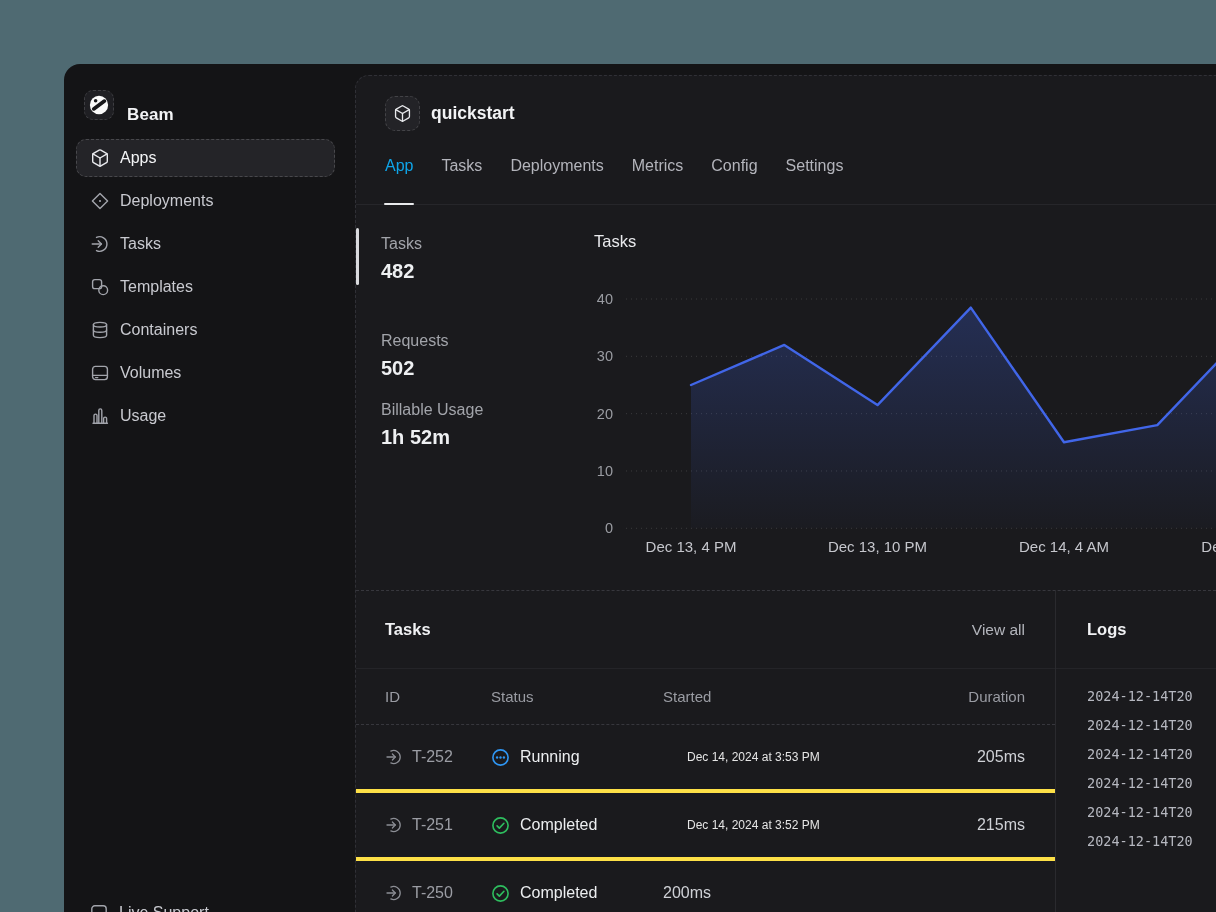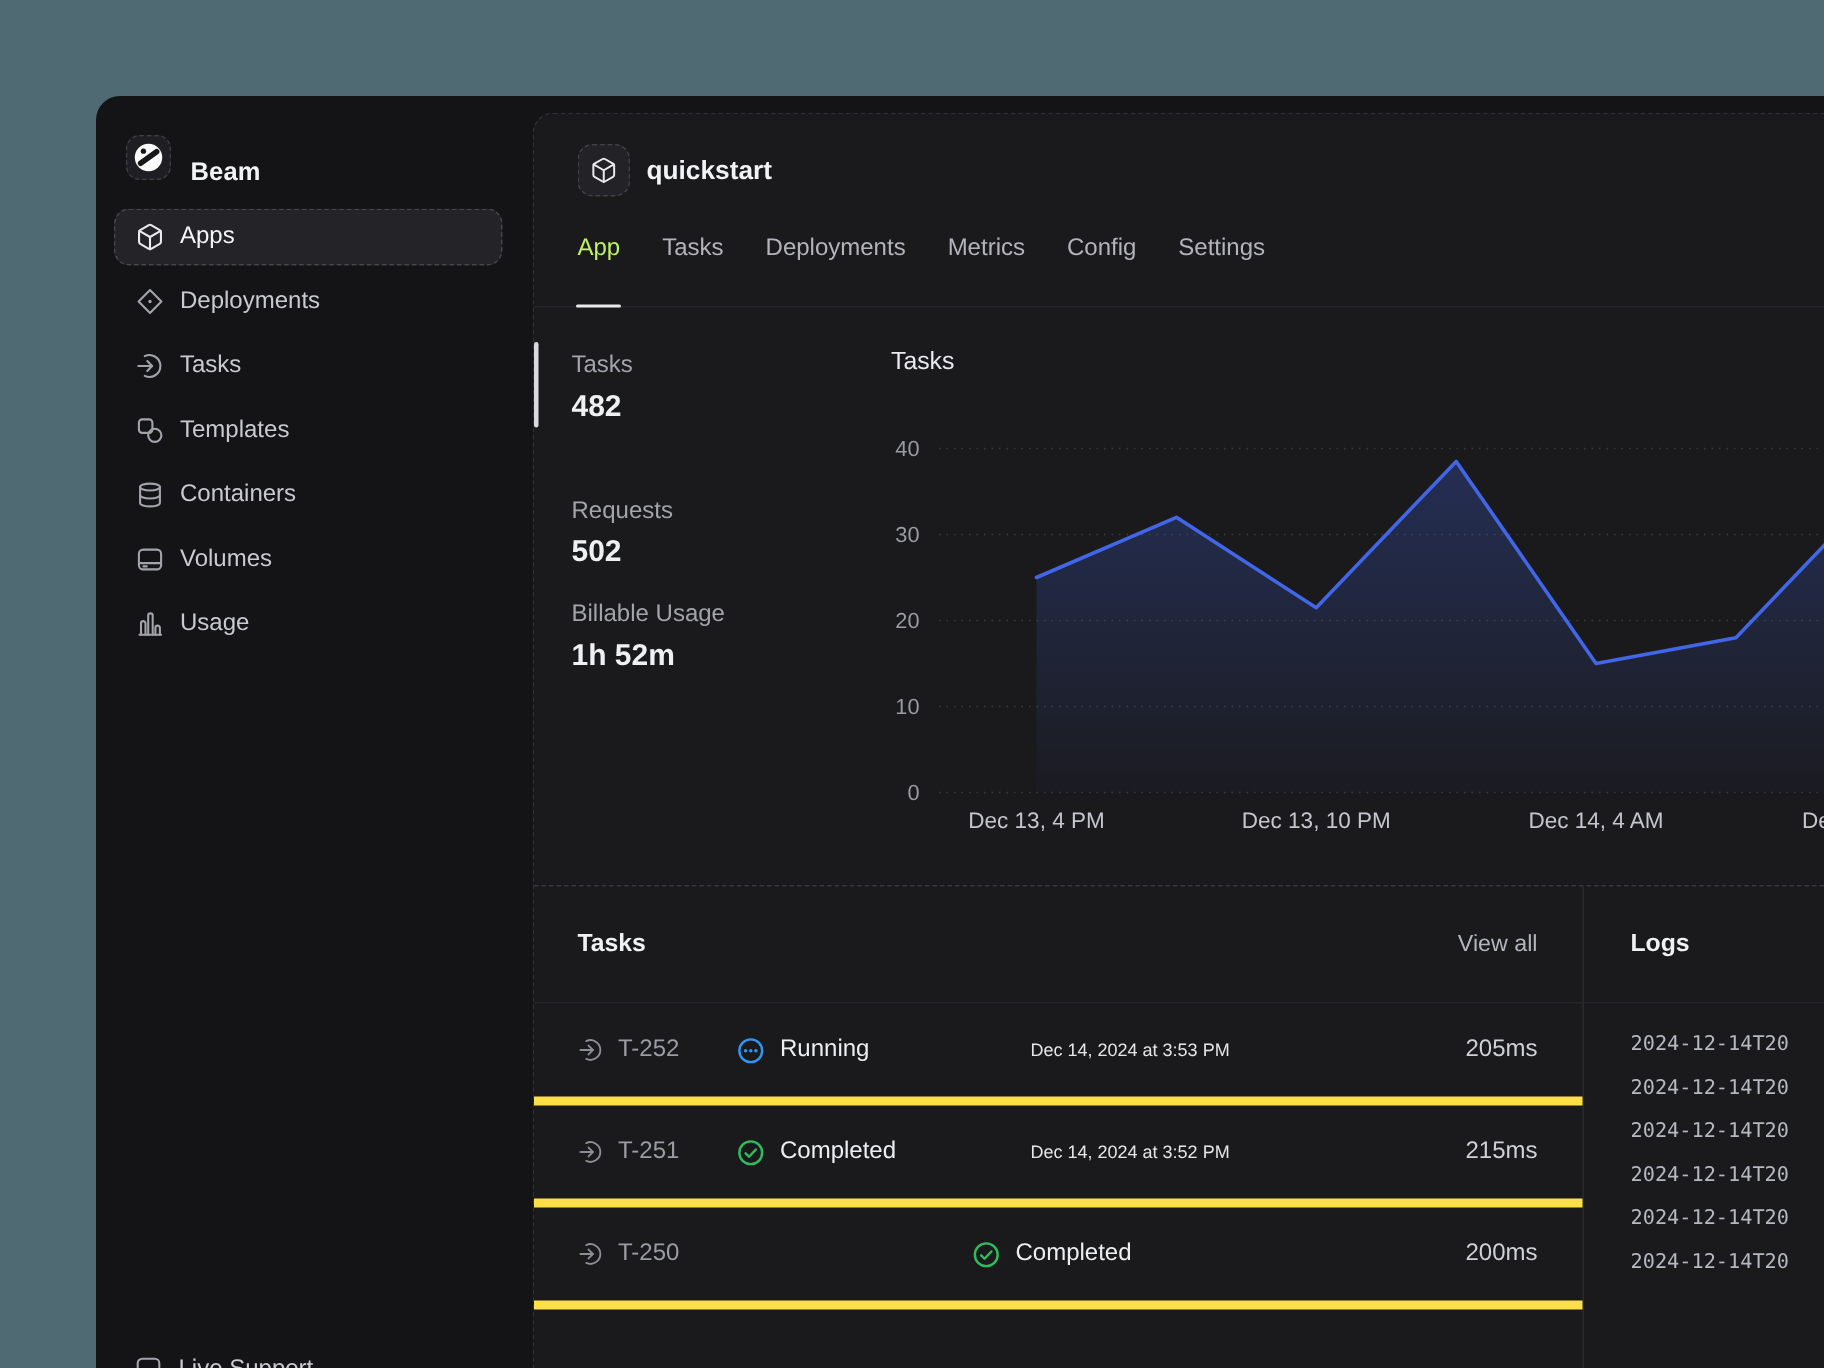--- a/index.html
+++ b/index.html
@@ -41,21 +41,21 @@
 
   .qs-tile { position:absolute; left:29px; top:20px; width:35px; height:35px; border-radius:10px;
              background:#232327; border:1px dashed rgba(255,255,255,.15);
              display:flex; align-items:center; justify-content:center; color:#e8e9ec; }
   .qs-tile .cube { width:19px; height:19px; display:flex; }
   .app-title { position:absolute; left:75px; top:27px; color:#f2f3f5; font-size:17.5px; font-weight:700; }
 
   .tabs { position:absolute; left:0; right:0; top:72px; height:57px; display:flex; gap:28px;
           padding-left:29px; border-bottom:1px solid #26262a; }
   .tab { position:relative; height:100%; padding-top:9px; font-size:16px; color:#b3b4bb; cursor:pointer; }
-  .tab.active { color:#bef264; }
+  .tab.active { color:#0ea5e9; }
   .tab.active::after { content:""; position:absolute; left:-1px; right:-1px; bottom:-1px;
                        height:2.5px; background:#e9eaec; border-radius:2px; }
 
   
   .stats-section { position:absolute; left:0; right:0; top:129px; height:385px; }
   .stat-indicator { position:absolute; left:0; top:23px; width:3px; height:57px;
                     background:#d9dadd; border-radius:2px; }
   .stat { position:absolute; left:25px; cursor:pointer; }
   .stat .s-label { color:#a2a4aa; font-size:16px; line-height:22px; }
   .stat .s-value { color:#eef0f2; font-size:20px; font-weight:700; line-height:26px; margin-top:3px; }
@@ -74,21 +74,21 @@
   .view-all { color:#b3b5bc; font-size:15.5px; cursor:pointer; }
 
   .col-head { height:56px; display:flex; align-items:center; padding:0 30px 0 29px;
               border-bottom:1px dashed #37373d; color:#9a9ca3; font-size:15px; }
   .c-id { width:106px; }
   .c-status { width:172px; }
   .c-started { flex:1; }
   .c-duration { text-align:right; }
 
   .t-row { height:68px; display:flex; align-items:center; padding:0 30px 0 29px;
-           border-bottom:6px solid #fde047; cursor:pointer;justify-content:space-between; }
+           border-bottom:4px solid #fde047; cursor:pointer; }
   .t-id { width:106px; display:flex; align-items:center; gap:9px; color:#9b9da4; font-size:16px; }
   .t-id .icon { width:18px; height:18px; color:#8c8e95; display:flex; }
   .t-status { width:172px; display:flex; align-items:center; gap:10px; color:#eceef0; font-size:16px; }
   .t-status .s-icon { width:19px; height:19px; display:flex; }
   .t-started { flex:1; color:#e5e5e5; font-size:12px;margin-left:24px; }
   .t-duration { text-align:right; color:#cfd1d6; font-size:16px; }
 
   .logs-panel { flex:1; min-width:0; }
   .logs-panel .panel-head { justify-content:flex-start; padding-left:31px; }
   .logs-panel .col-head { padding-left:31px; }
@@ -262,20 +262,26 @@
             </svg>
         </div>
       </section>
 
       <section class="bottom-row">
         <div class="tasks-panel">
           <div class="panel-head">
             <span class="p-title">Tasks</span>
             <span class="view-all">View all</span>
           </div>
+          <div class="col-head">
+            <span class="c-id">ID</span>
+            <span class="c-status">Status</span>
+            <span class="c-started">Started</span>
+            <span class="c-duration">Duration</span>
+          </div>
           <div id="taskRows">
               <div class="t-row">
                 <span class="t-id">
                   <span class="icon">
                     <svg class="ic" viewBox="0 0 20 20">
                       <path d="M6.5 3.4A7.3 7.3 0 1 1 6.5 16.6"></path>
                       <path d="M2.2 10h9.2"></path>
                       <path d="M8.2 6.7 11.4 10l-3.2 3.3"></path>
                     </svg>
                   </span>

